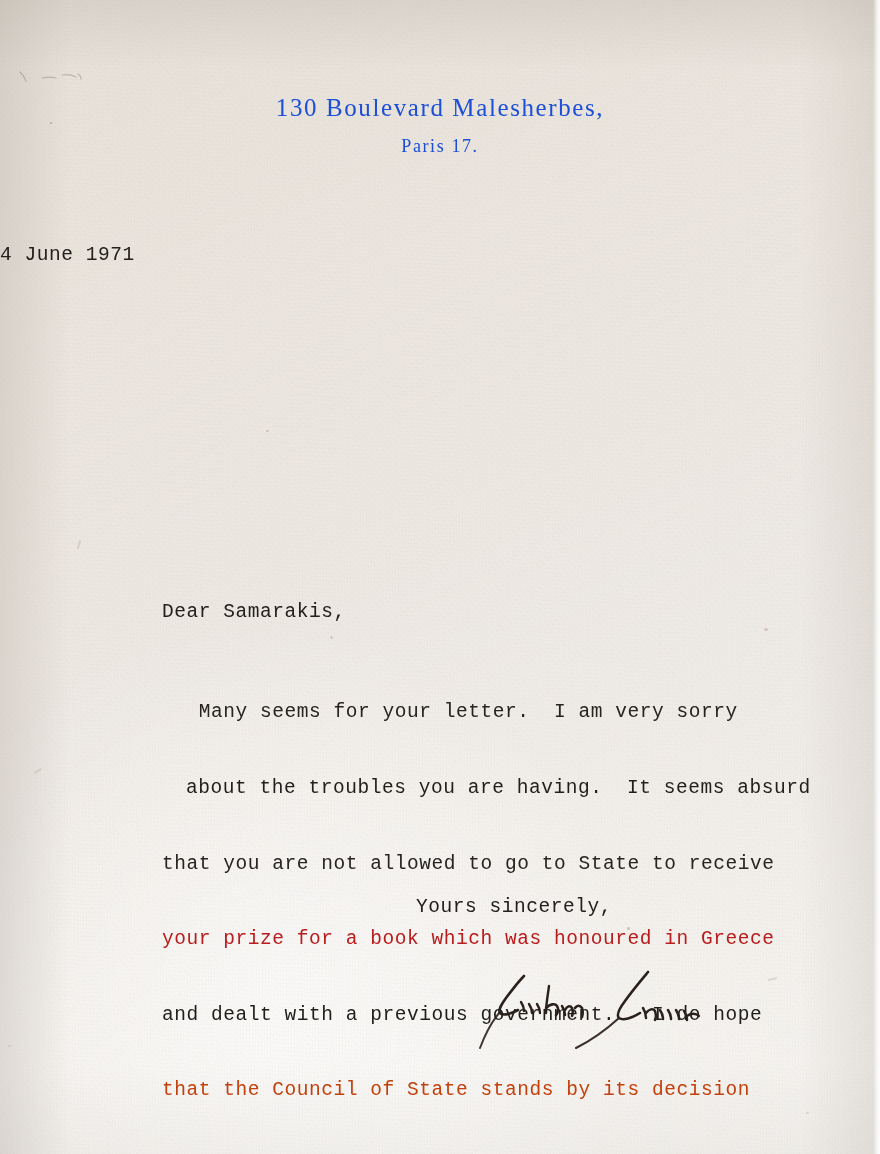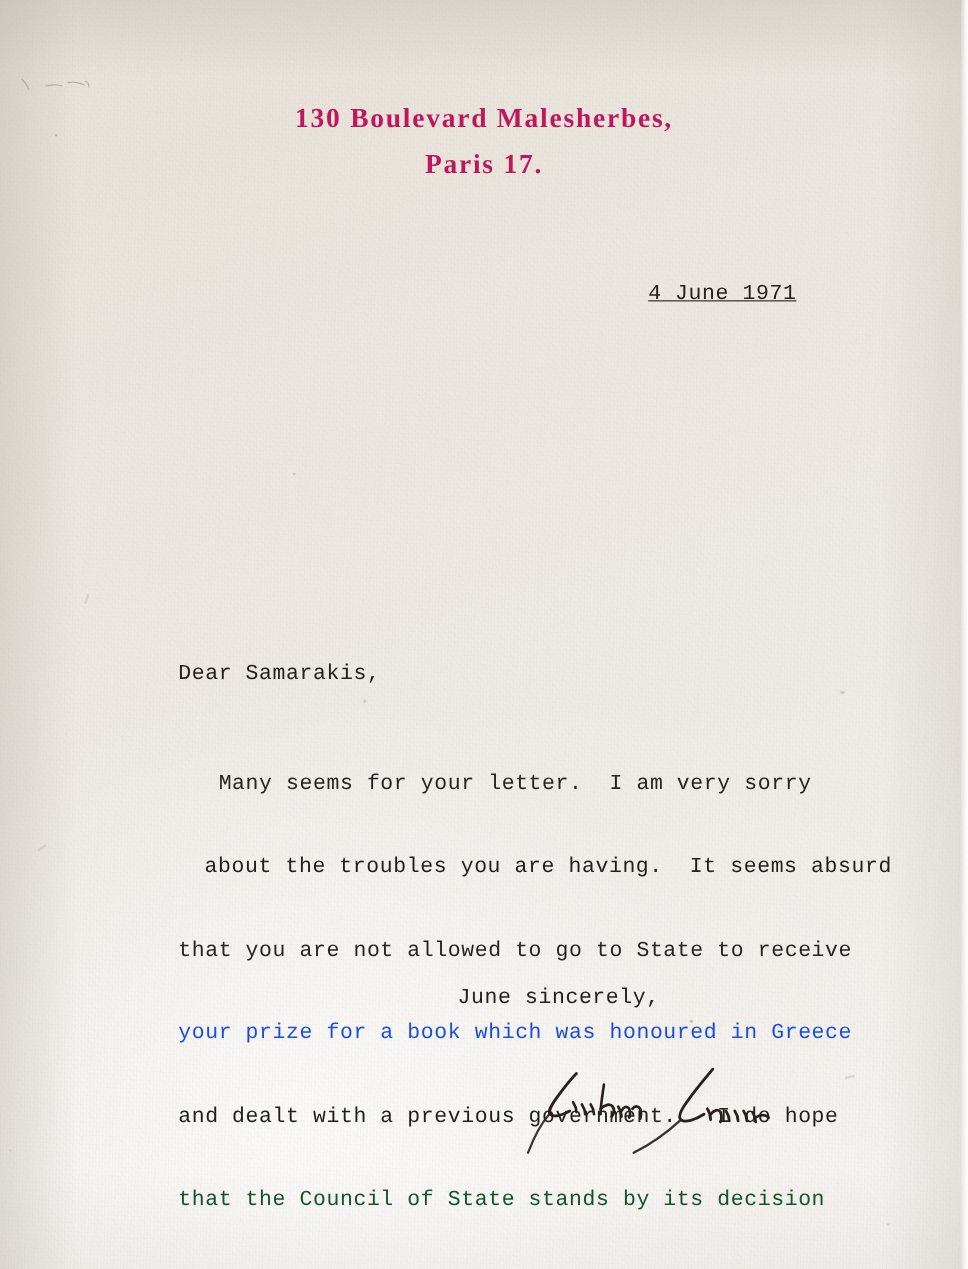--- a/index.html
+++ b/index.html
@@ -63,45 +63,44 @@
     pointer-events: none;
   }
 
   
   .letterhead {
     position: absolute;
     left: 0;
     width: 880px;
     text-align: center;
     font-family: "Liberation Serif", serif;
-    font-weight: 700;
-    color: #be185d;
+    font-weight: 400;
+    color: #1d4ed8;
     letter-spacing: 1.6px;
   }
   .letterhead-line1 { top: 94px;  font-size: 25px; }
-  .letterhead-line2 { top: 136px; font-size: 25px; }
+  .letterhead-line2 { top: 136px; font-size: 18px; }
 
   
   .tw {
     position: absolute;
     font-family: "Liberation Mono", "DejaVu Sans Mono", monospace;
     font-size: 19.5px;
     color: #23201d;
     white-space: pre;
     letter-spacing: 0.55px;
     -webkit-font-smoothing: none;
   }
 
   .date-line {
-    top: 256px;
+    top: 244px;
     left: 0;
     width: 724px;
-    text-align: right;
+    text-align: left;
     white-space: pre;
-    text-decoration: underline;
   }
 
   .salutation { top: 601px; left: 162px; text-align: right; }
 
   .body-block {
     position: absolute;
     top: 650px;
     left: 162px;
     font-family: "Liberation Mono", "DejaVu Sans Mono", monospace;
     font-size: 19.5px;
@@ -109,23 +108,23 @@
     color: #23201d;
     line-height: 25.2px;
     white-space: pre;
   }
   .body-block .ln { display: block; }
 
   
   .body-block .ln:nth-child(1) { color: #262320; }
   .body-block .ln:nth-child(2) { color: #211e1b; margin-left: 24px; }
   .body-block .ln:nth-child(3) { color: #272421; }
-  .body-block .ln:nth-child(4) { color: #1d4ed8; }
+  .body-block .ln:nth-child(4) { color: #b91c1c; }
   .body-block .ln:nth-child(5) { color: #211f1c; }
-  .body-block .ln:nth-child(6) { color: #14532d; }
+  .body-block .ln:nth-child(6) { color: #c2410c; }
   .body-block .ln:nth-child(7) { color: #201d1a; }
   .body-block .ln:nth-child(8) { color: #262422; }
   .body-block .ln:nth-child(9) { color: #23201d; }
 
   .closing { top: 896px; left: 416px; }
 
   
   .signature {
     position: absolute;
     top: 958px;
@@ -170,21 +169,21 @@
     <span class="ln">about the troubles you are having.  It seems absurd</span>
     <span class="ln">that you are not allowed to go to State to receive</span>
     <span class="ln">your prize for a book which was honoured in Greece</span>
     <span class="ln">and dealt with a previous government.   I do hope</span>
     <span class="ln">that the Council of State stands by its decision</span>
     
     
     
   </div>
 
-  <div class="tw closing">June sincerely,</div>
+  <div class="tw closing">Yours sincerely,</div>
 
   <div class="signature">
     <svg width="270" height="90" viewBox="0 0 270 90" xmlns="http://www.w3.org/2000/svg" fill="none" stroke="#2b211c" stroke-linecap="round" stroke-linejoin="round">
 
       <g>
         <path d="M44 18 C40 22, 32 32, 26 40 C21 47, 18 52, 20 55 C23 58, 31 56, 38 52" stroke-width="2.6"></path>
         <path d="M20 54 C13 62, 6 74, 0 90" stroke-width="2.0" opacity="0.9"></path>
         <path d="M41 44 C43 47, 44 50, 44 53" stroke-width="2.4"></path>
         <path d="M49 46 C51 49, 52 52, 52 55" stroke-width="2.4"></path>
         <path d="M57 46 C59 49, 60 52, 60 55" stroke-width="2.4"></path>

